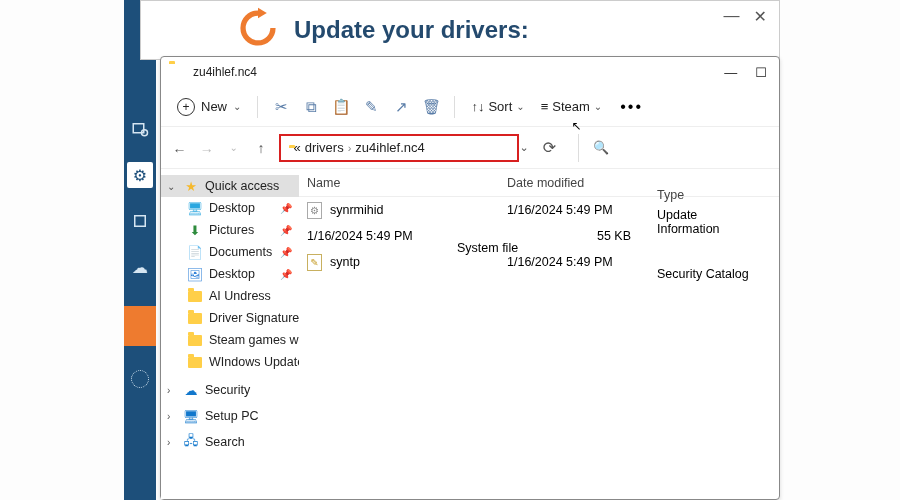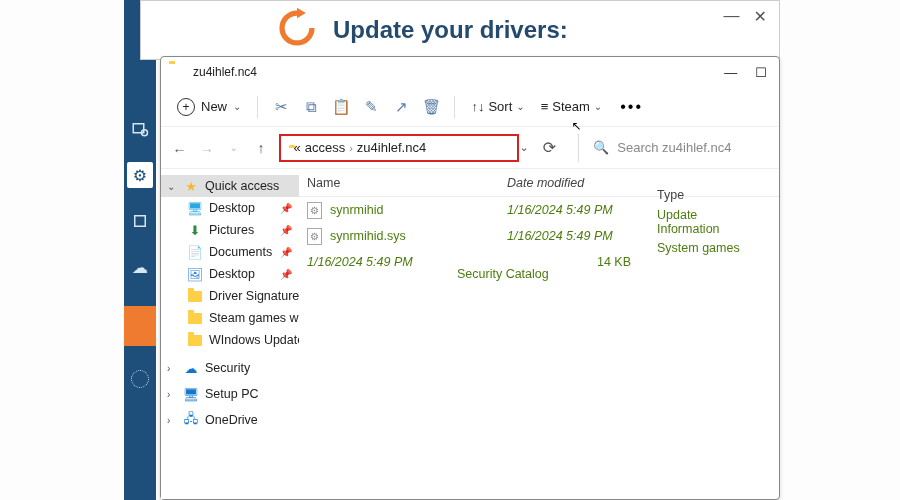--- a/index.html
+++ b/index.html
@@ -14,21 +14,21 @@
   .desktop-strip .circ {
     width: 26px; height: 26px; border: 1px dotted #6fa6cd; border-radius: 50%;
   }
   .desktop-strip .ic { color: #d6e6f2; font-size: 16px; width:26px; height:26px; display:flex; align-items:center; justify-content:center;}
   .strip-orange { background:#ee7b2f; height:40px; width:100%; margin-top:6px; }
 
   
   .driver-window {
     position: absolute; left: 140px; top: 0px; width: 640px; height: 60px;
     background: #ffffff; border: 1px solid #ccc;
-    display: flex; align-items: center; padding-left: 116px;
+    display: flex; align-items: center; padding-left: 77px;
   }
   .driver-logo-badge{
     position:absolute; left:160px; top:4px; width:56px; height:56px;
     background:#0b5884; display:flex; align-items:center; justify-content:center;
   }
   .driver-logo-badge svg path{ stroke:#1aa2e6; fill:none; stroke-width:3;}
   .driver-refresh { margin-left: 18px; }
   .driver-title { font-size: 24px; font-weight: 600; color: #244a6e; margin-left: 14px; }
   .driver-ctrls { position: absolute; right: 12px; top: 6px; display: flex; gap: 14px; color: #555; font-size: 16px; }
 
@@ -92,25 +92,25 @@
   .np-indent{ padding-left:26px;}
   .np-top{ padding-left:6px;}
 
   .folder-glyph{ width:14px;height:11px;background:#ffcf48;border-radius:1px;position:relative;}
   .folder-glyph::before{content:"";position:absolute;top:-3px;left:0;width:6px;height:3px;background:#ffcf48;border-radius:1px 1px 0 0;}
 
   .content { flex:1; display:flex; flex-direction:column;}
   .col-headers{ display:flex; font-size:12.5px; color:#444; height:28px; align-items:center; border-bottom:1px solid #eee;}
   .col-headers > div, .row > div { padding:0 8px;}
   .c-name{ width:200px;}
-  .c-date{ width:150px;font-style:italic;}
+  .c-date{ width:150px;}
   .c-type{ width:120px;margin-top:24px;}
   .c-size{ width:70px; text-align:right;}
   .rows{}
-  .row{ display:flex; font-size:12.5px; color:#4d7c0f; height:26px; align-items:center;}
+  .row{ display:flex; font-size:12.5px; color:#000000; height:26px; align-items:center;}
   .row .c-name{display:flex;align-items:center;gap:8px;}
   .file-ic{width:15px;height:17px;border:1px solid #aaa;background:#fff;position:relative;font-size:8px;display:flex;align-items:center;justify-content:center;color:#3a7;}
   .file-ic.gear::after{content:"⚙";color:#888;font-size:10px;}
   .file-ic.sys::after{content:"⚙";color:#888;font-size:10px;}
   .file-ic.cat{border-color:#c8b060;}
   .file-ic.cat::after{content:"✎";color:#c8a030;font-size:10px;}
 
 </style>
 </head>
 <body>
@@ -197,32 +197,31 @@
 
   <div class="navrow">
     <span class="nav-ic">←</span>
     <span class="nav-ic dis">→</span>
     <span class="nav-ic dis" style="font-size:10px;">⌄</span>
     <span class="nav-ic">↑</span>
     <div class="addrbar-wrap">
       <div class="addrbar">
         <span><span class="folder-glyph"></span></span>
         <span>«</span>
-        <span>access</span>
+        <span>drivers</span>
         <span class="sep">›</span>
         <span>zu4ihlef.nc4</span>
       </div>
       <div class="addr-tail">
         <span style="font-size:11px;">⌄</span>
         <span>⟳</span>
       </div>
     </div>
     <div class="search-wrap">
       <span>🔍</span>
-      <input type="text" placeholder="Search zu4ihlef.nc4" style="">
     </div>
   </div>
 
   <div class="body">
     <div class="nav-pane">
       <div class="np-item np-top selected">
         <span class="np-chev">⌄</span>
         <span class="np-ic" style="color:#f5b92e;">★</span>
         <span>Quick access</span>
       </div>
@@ -244,20 +243,26 @@
         </div>
       <div class="np-item np-indent">
           <span class="np-ic" style="color:#2a7dd6;">🖼</span>
           <span>Desktop</span>
           <span class="np-pin">📌</span>
         </div>
       <div class="np-item np-indent">
           <span class="np-ic">
             <span class="folder-glyph"></span>
           </span>
+          <span>AI Undress</span>
+        </div>
+      <div class="np-item np-indent">
+          <span class="np-ic">
+            <span class="folder-glyph"></span>
+          </span>
           <span>Driver Signature En</span>
         </div>
       <div class="np-item np-indent">
           <span class="np-ic">
             <span class="folder-glyph"></span>
           </span>
           <span>Steam games wont</span>
         </div>
       <div class="np-item np-indent">
           <span class="np-ic">
@@ -272,21 +277,21 @@
         <span>Security</span>
       </div>
       <div class="np-item np-top" style="margin-top:4px;">
         <span class="np-chev">›</span>
         <span class="np-ic" style="color:#1177cc;">🖥</span>
         <span>Setup PC</span>
       </div>
       <div class="np-item np-top" style="margin-top:4px;">
         <span class="np-chev">›</span>
         <span class="np-ic" style="color:#1177cc;">🖧</span>
-        <span>OneDrive</span>
+        <span>Search</span>
       </div>
     </div>
 
     <div class="content">
       <div class="col-headers">
         <div class="c-name">Name</div>
         <div class="c-date">Date modified</div>
         <div class="c-type">Type</div>
         <div class="c-size">Size</div>
       </div>
@@ -294,29 +299,29 @@
           <div class="row">
             <div class="c-name">
               <span class="file-ic gear"></span>
               <span>synrmihid</span>
             </div>
             <div class="c-date">1/16/2024 5:49 PM</div>
             <div class="c-type">Update Information</div>
             <div class="c-size">5 KB</div>
           </div>
           <div class="row">
-            <div class="c-name">
-              <span class="file-ic sys"></span>
-              <span>synrmihid.sys</span>
-            </div>
             <div class="c-date">1/16/2024 5:49 PM</div>
-            <div class="c-type">System games</div>
+            <div class="c-type">System file</div>
             <div class="c-size">55 KB</div>
           </div>
           <div class="row">
+            <div class="c-name">
+              <span class="file-ic cat"></span>
+              <span>syntp</span>
+            </div>
             <div class="c-date">1/16/2024 5:49 PM</div>
             <div class="c-type">Security Catalog</div>
             <div class="c-size">14 KB</div>
           </div>
         </div>
     </div>
   </div>
 
 </div>
 

